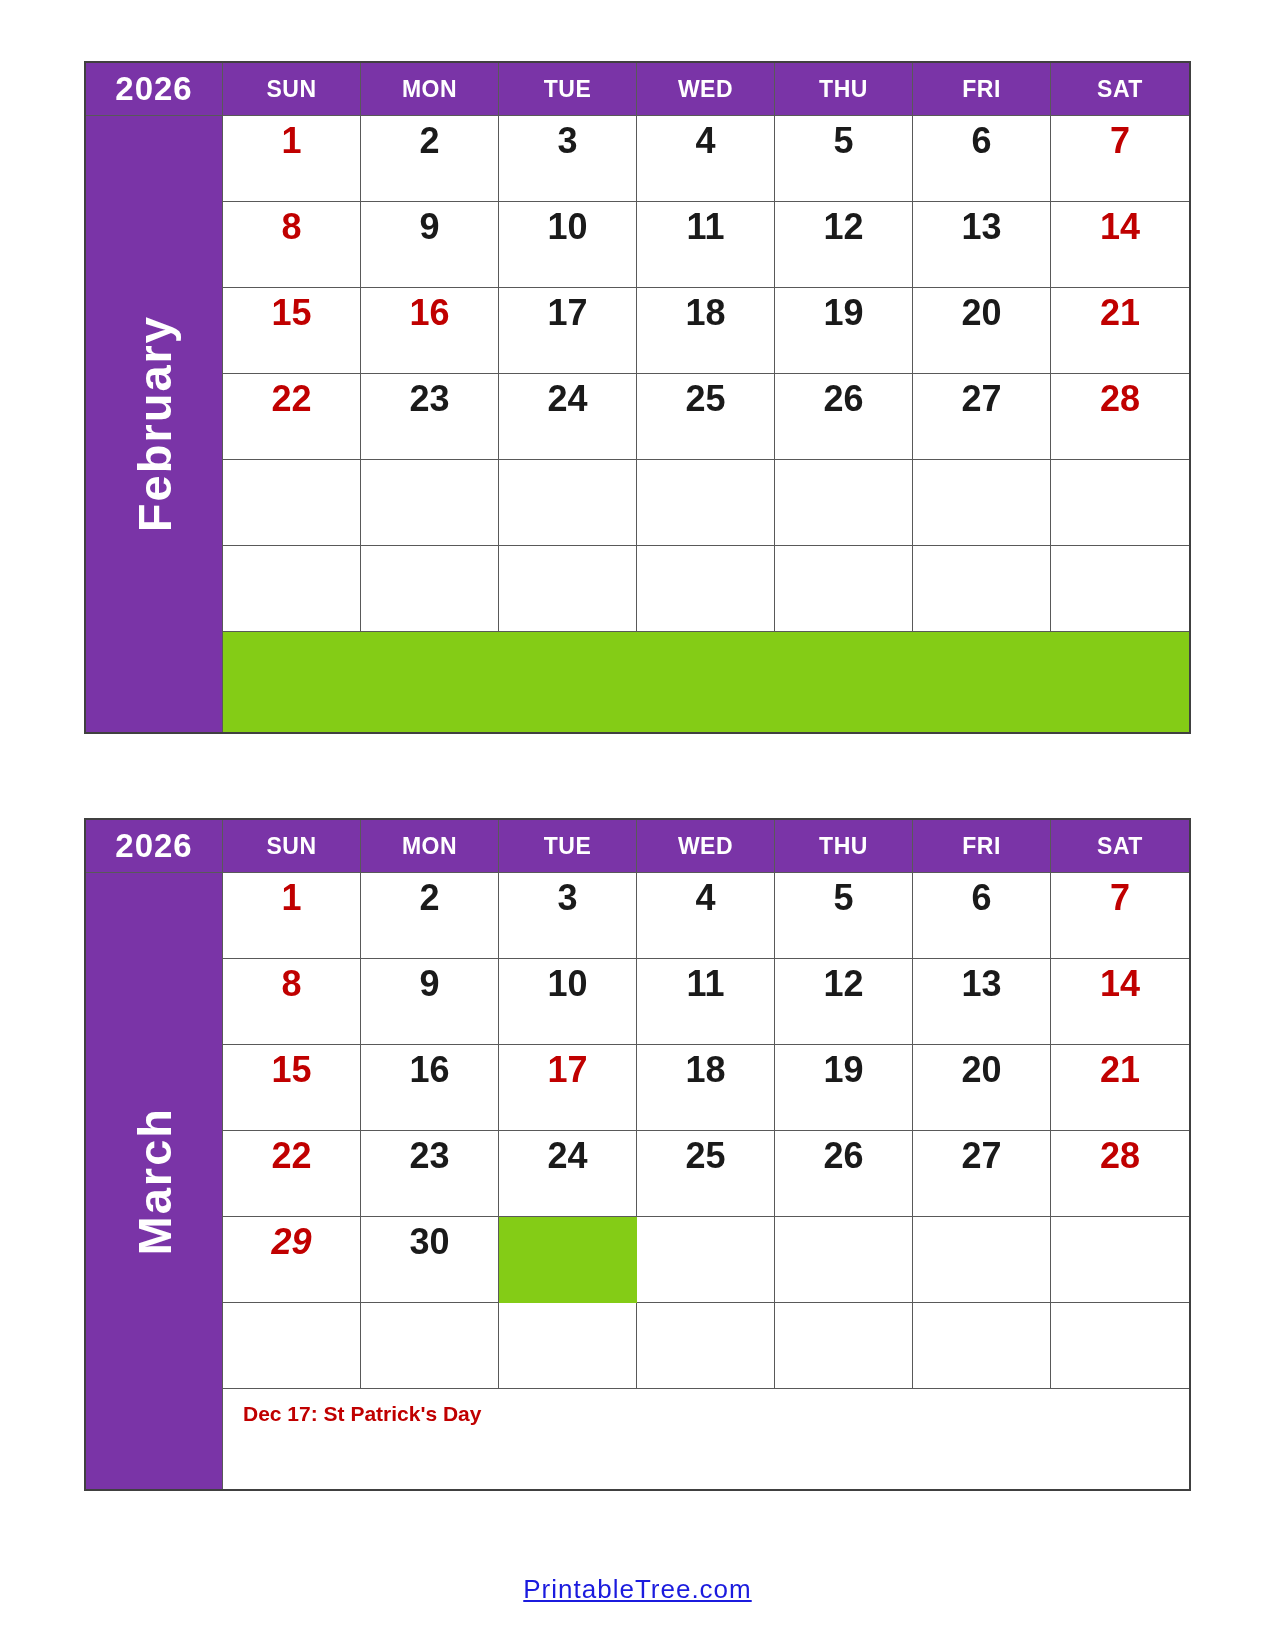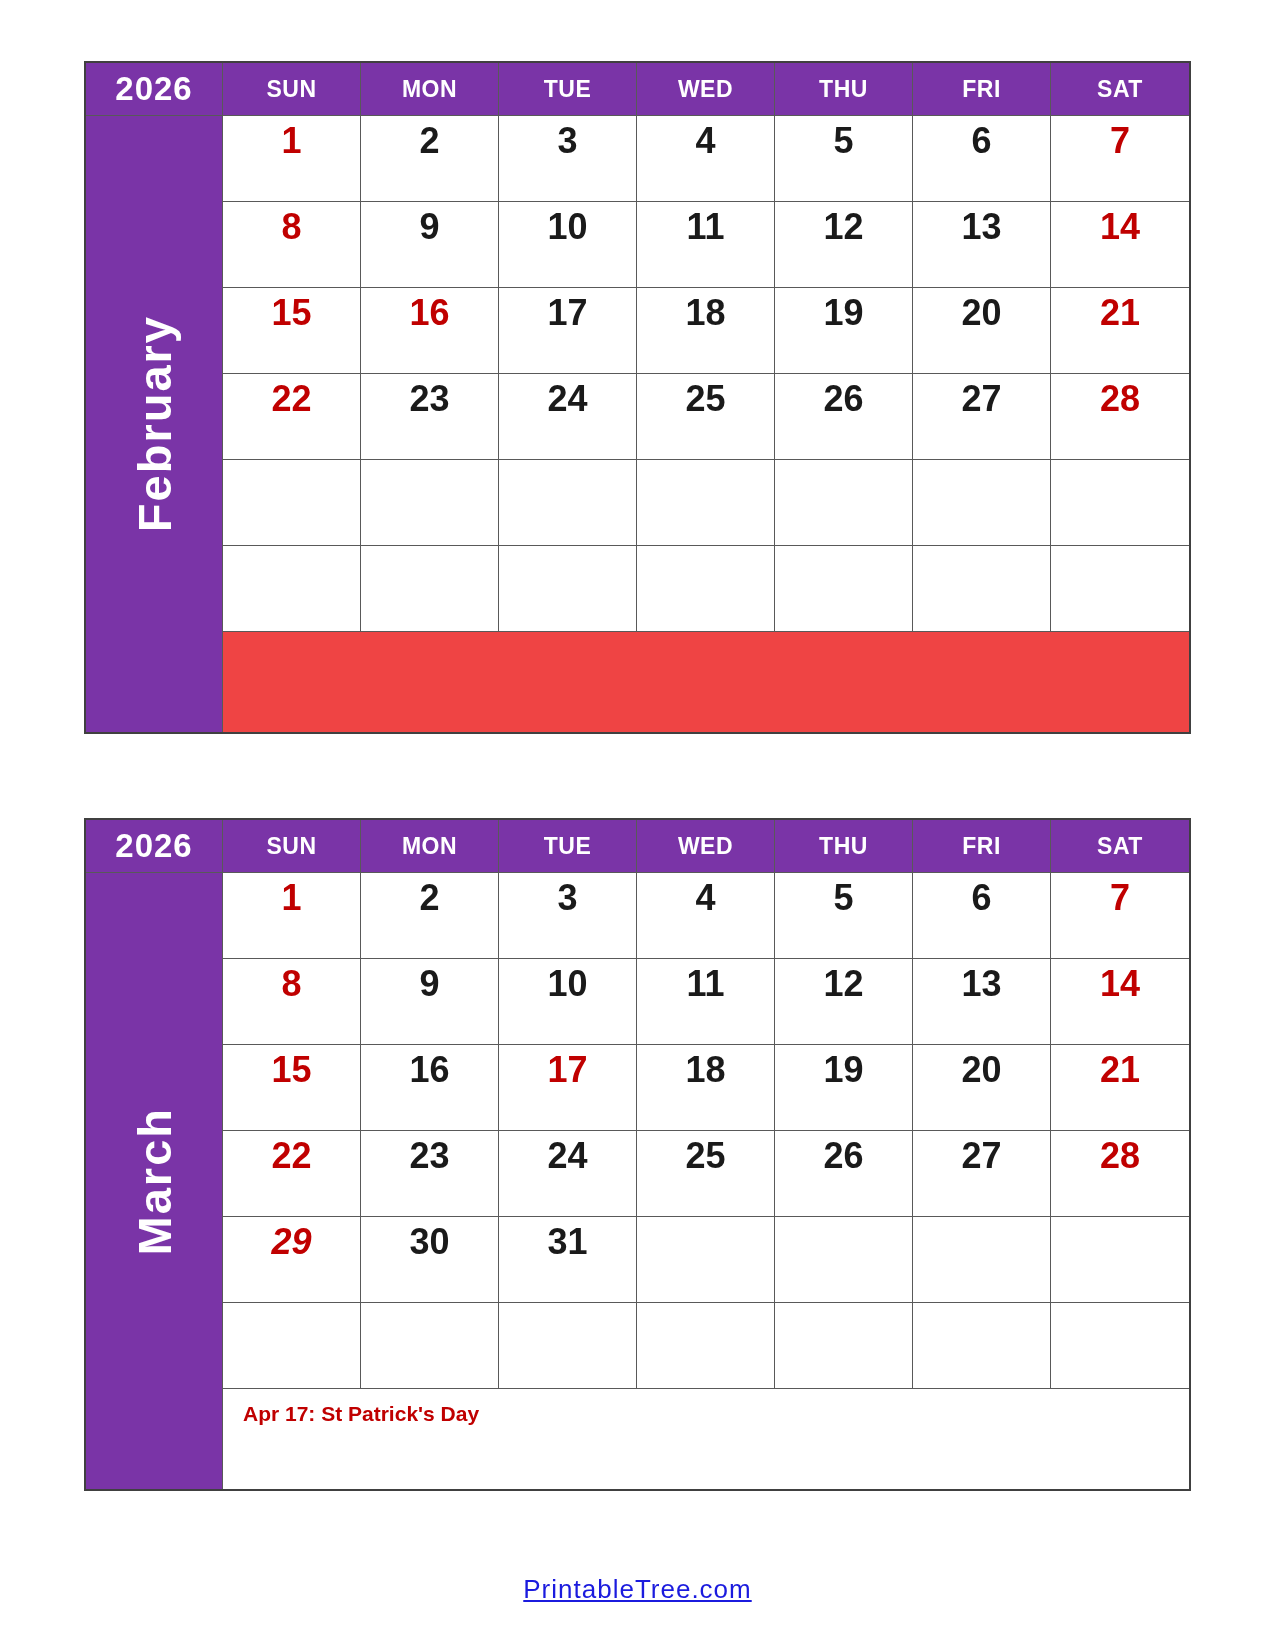--- a/index.html
+++ b/index.html
@@ -24,21 +24,21 @@
 
   .calendar { position: absolute; left: 84px; width: 1107px; }
   .calendar.cal-0 { top: 61px; }
   .calendar.cal-1 { top: 818px; }
 
   .cal-grid {
     display: grid;
     grid-template-columns: 137px repeat(7, 138px);
     grid-template-rows: 53px repeat(6, 86px) 100px;
     border: 2px solid var(--outer);
-    background: #ef4444;
+    background: #84cc16;
   }
 
   .year-cell {
     grid-column: 1; grid-row: 1;
     background: var(--purple);
     color: #fff;
     font-weight: bold;
     font-size: 33px;
     display: flex; align-items: center; justify-content: center;
     border-right: 1px solid var(--line);
@@ -176,21 +176,21 @@
       </div>
   </section>
 
   <section class="calendar cal-1">
     <div class="cal-grid">
       <div class="year-cell">2026</div>
       <div class="sidebar">
         <span class="month-text">March</span>
       </div>
       <div class="notes">
-          <div class="note-line">Apr 17: St Patrick's Day</div>
+          <div class="note-line">Dec 17: St Patrick's Day</div>
         </div>
     <div class="dow-cell" style="grid-area: 1 / 2;">SUN</div>
         <div class="dow-cell" style="grid-area: 1 / 3;">MON</div>
         <div class="dow-cell" style="grid-area: 1 / 4;">TUE</div>
         <div class="dow-cell" style="grid-area: 1 / 5;">WED</div>
         <div class="dow-cell" style="grid-area: 1 / 6;">THU</div>
         <div class="dow-cell" style="grid-area: 1 / 7;">FRI</div>
         <div class="dow-cell last-col" style="grid-area: 1 / 8;">SAT</div>
         <div class="date-cell red" style="grid-area: 2 / 2;">1</div>
         <div class="date-cell" style="grid-area: 2 / 3;">2</div>
@@ -215,21 +215,20 @@
         <div class="date-cell red last-col" style="grid-area: 4 / 8;">21</div>
         <div class="date-cell red" style="grid-area: 5 / 2;">22</div>
         <div class="date-cell" style="grid-area: 5 / 3;">23</div>
         <div class="date-cell" style="grid-area: 5 / 4;">24</div>
         <div class="date-cell" style="grid-area: 5 / 5;">25</div>
         <div class="date-cell" style="grid-area: 5 / 6;">26</div>
         <div class="date-cell" style="grid-area: 5 / 7;">27</div>
         <div class="date-cell red last-col" style="grid-area: 5 / 8;">28</div>
         <div class="date-cell red" style="grid-area: 6 / 2; font-style: italic;">29</div>
         <div class="date-cell" style="grid-area: 6 / 3;">30</div>
-        <div class="date-cell" style="grid-area: 6 / 4;">31</div>
         <div class="date-cell" style="grid-area: 6 / 5;"></div>
         <div class="date-cell" style="grid-area: 6 / 6;"></div>
         <div class="date-cell" style="grid-area: 6 / 7;"></div>
         <div class="date-cell last-col" style="grid-area: 6 / 8;"></div>
         <div class="date-cell" style="grid-area: 7 / 2;"></div>
         <div class="date-cell" style="grid-area: 7 / 3;"></div>
         <div class="date-cell" style="grid-area: 7 / 4;"></div>
         <div class="date-cell" style="grid-area: 7 / 5;"></div>
         <div class="date-cell" style="grid-area: 7 / 6;"></div>
         <div class="date-cell" style="grid-area: 7 / 7;"></div>

